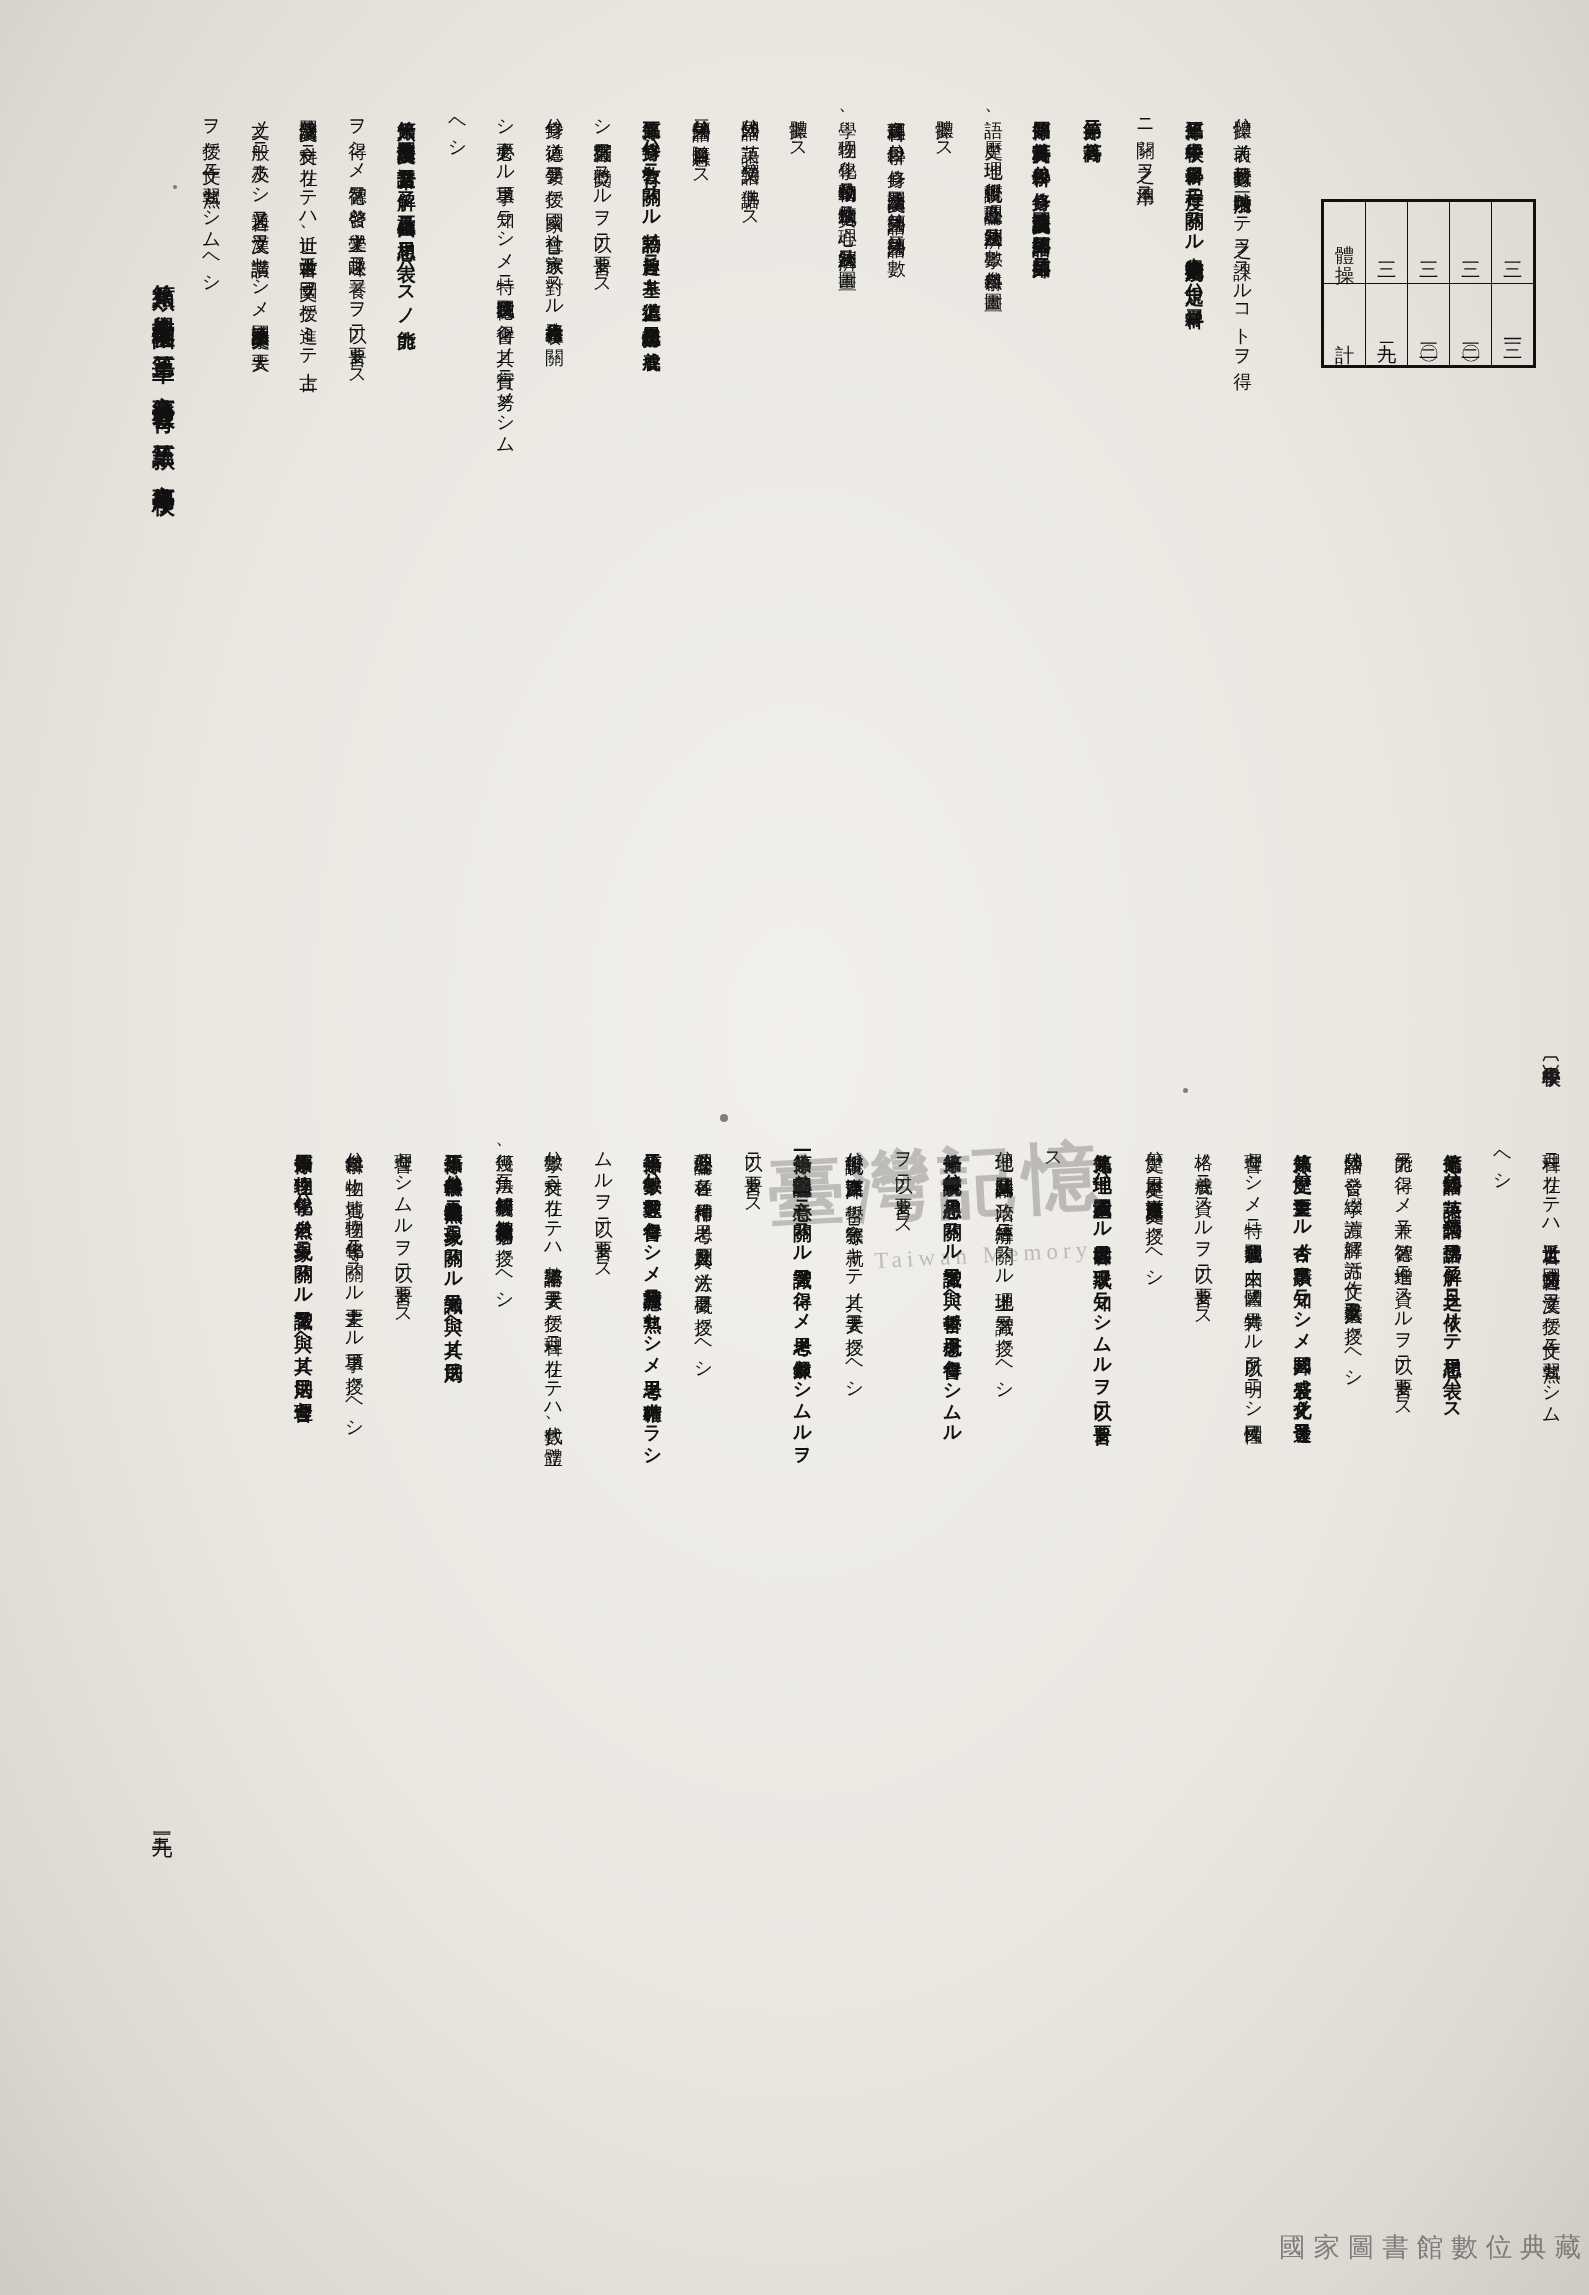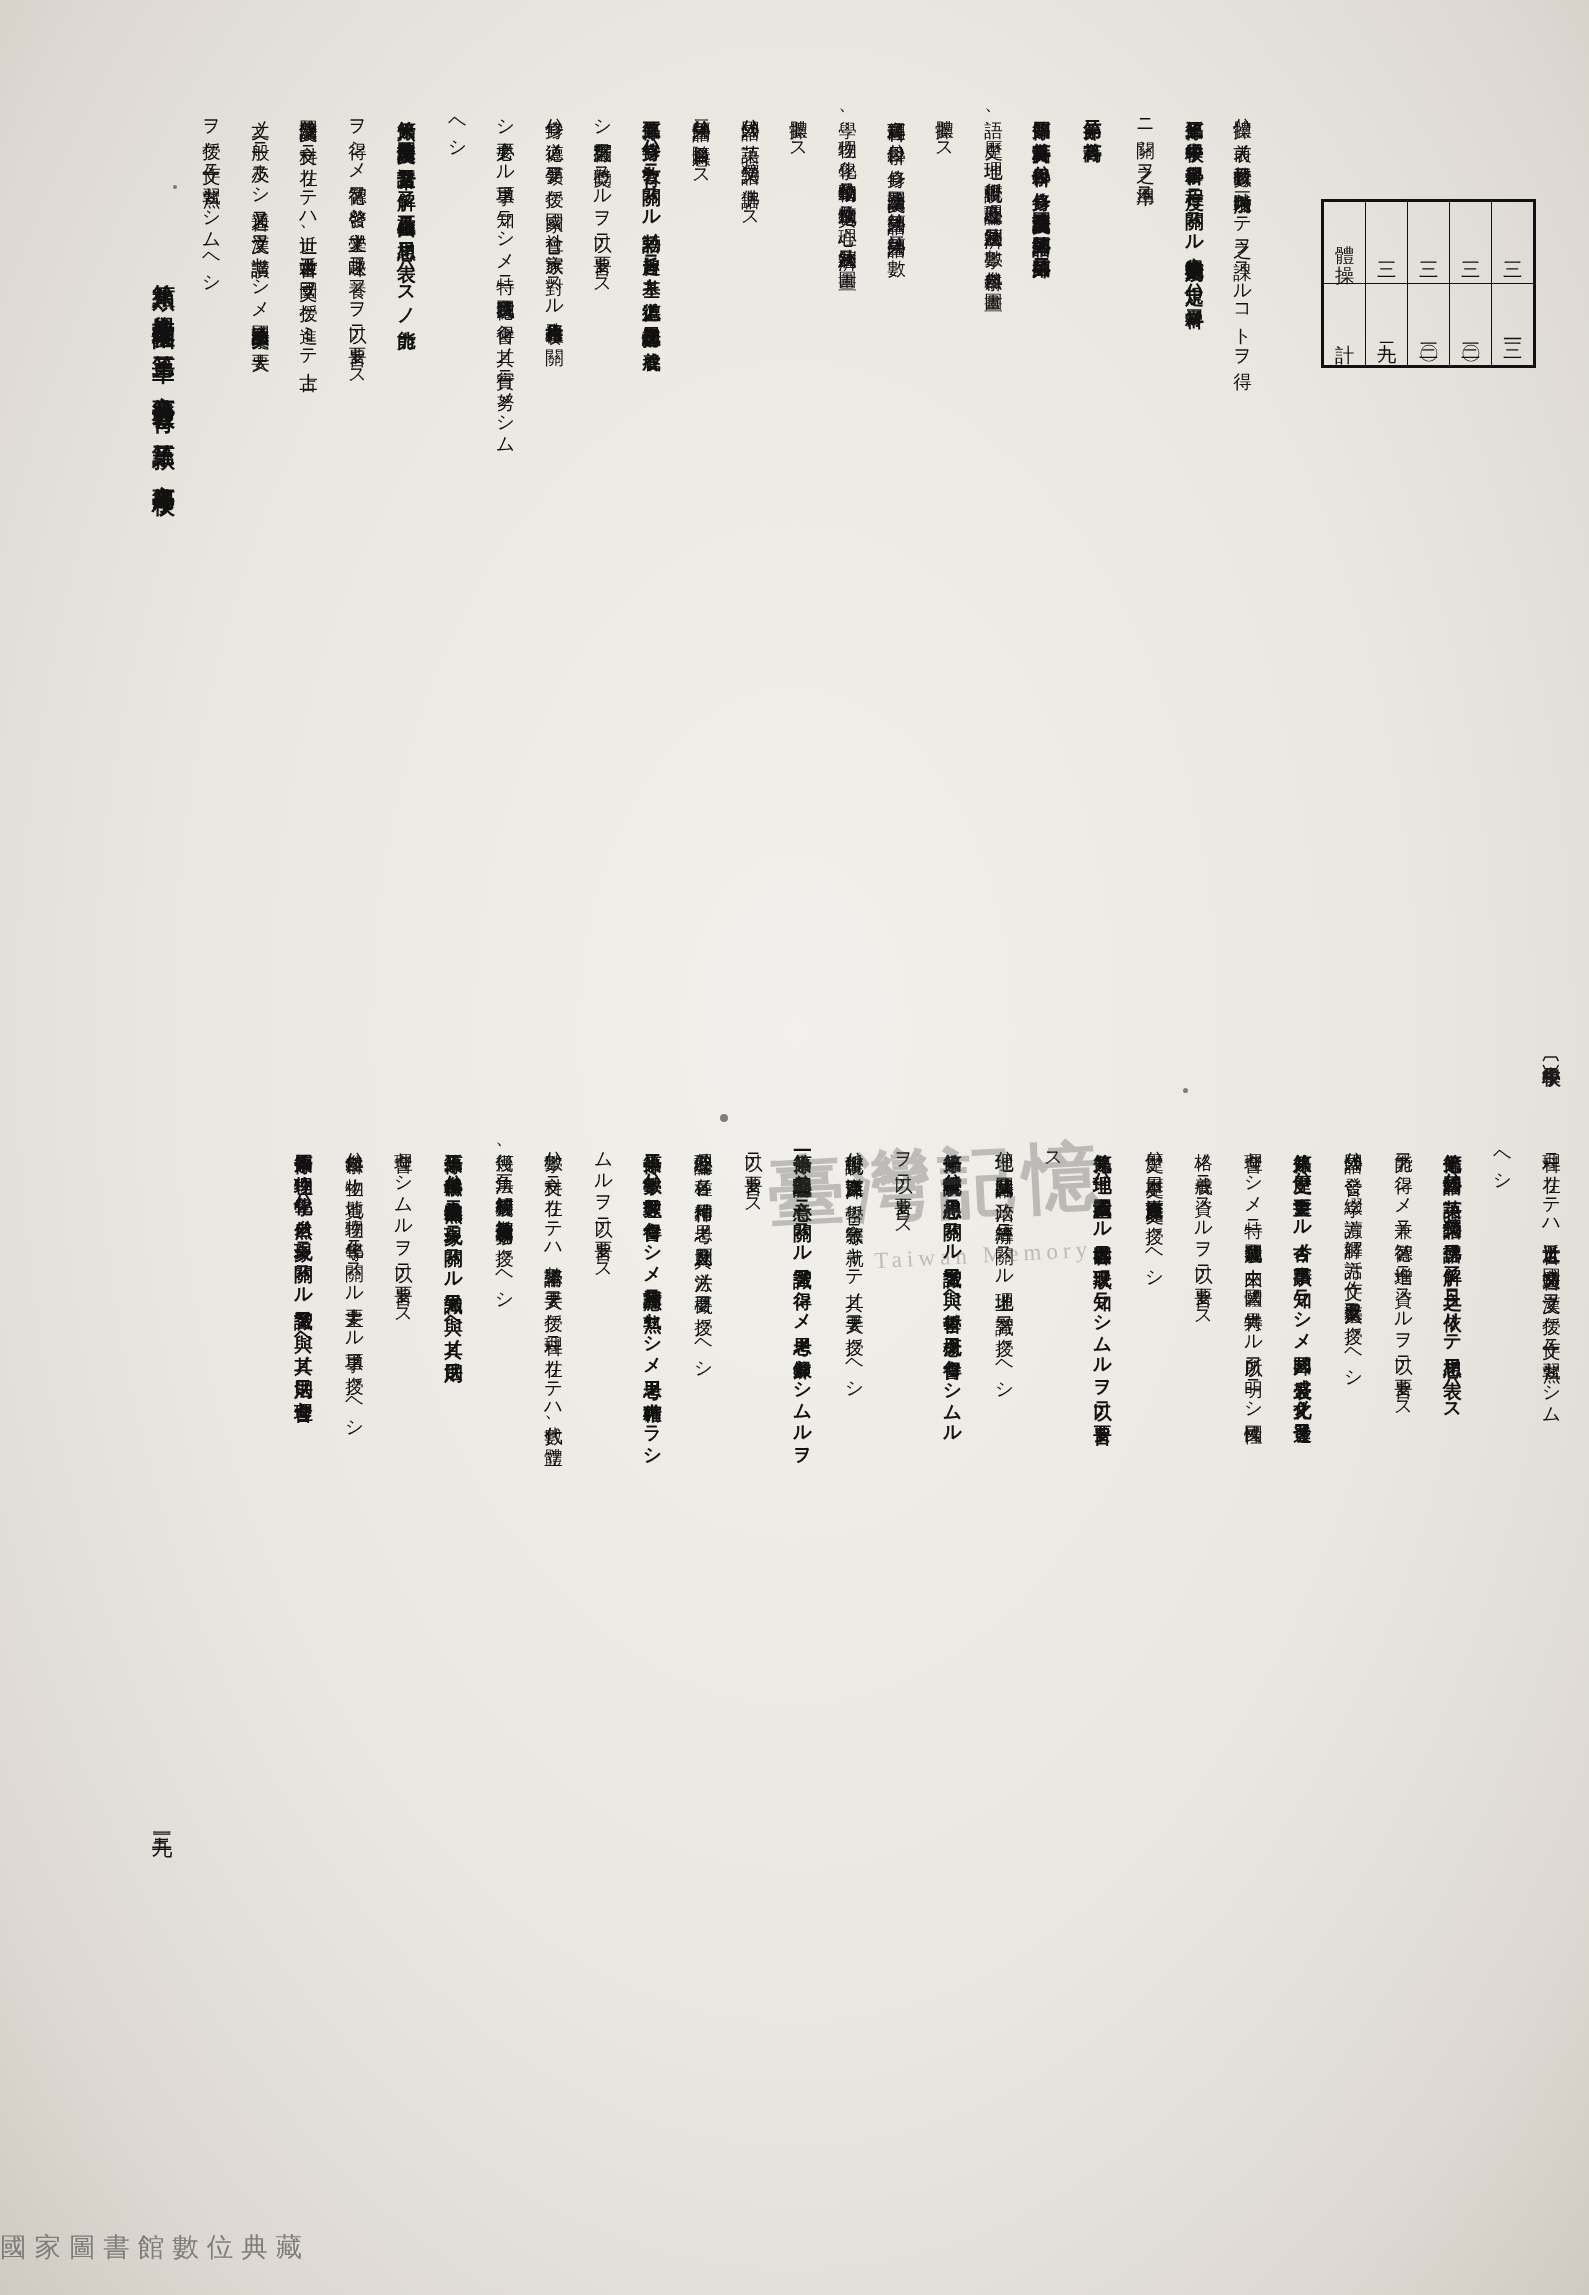--- a/index.html
+++ b/index.html
@@ -121,21 +121,21 @@
     letter-spacing: 0.22em;
     margin-top: 5.3px;
     margin-left: 106px;
     transform: rotate(-3deg);
   }
   
   #footer-stamp {
     position: absolute;
     left: 0; right: 0;
     bottom: 30px;
-    text-align: left;
+    text-align: right;
     font-family: "DejaVu Serif", serif;
     font-size: 26.5px;
     color: #6d6d6d;
     letter-spacing: 0.30em;
     opacity: 0.85;
   }
   
   .speck {
     position: absolute;
     background: #222;

